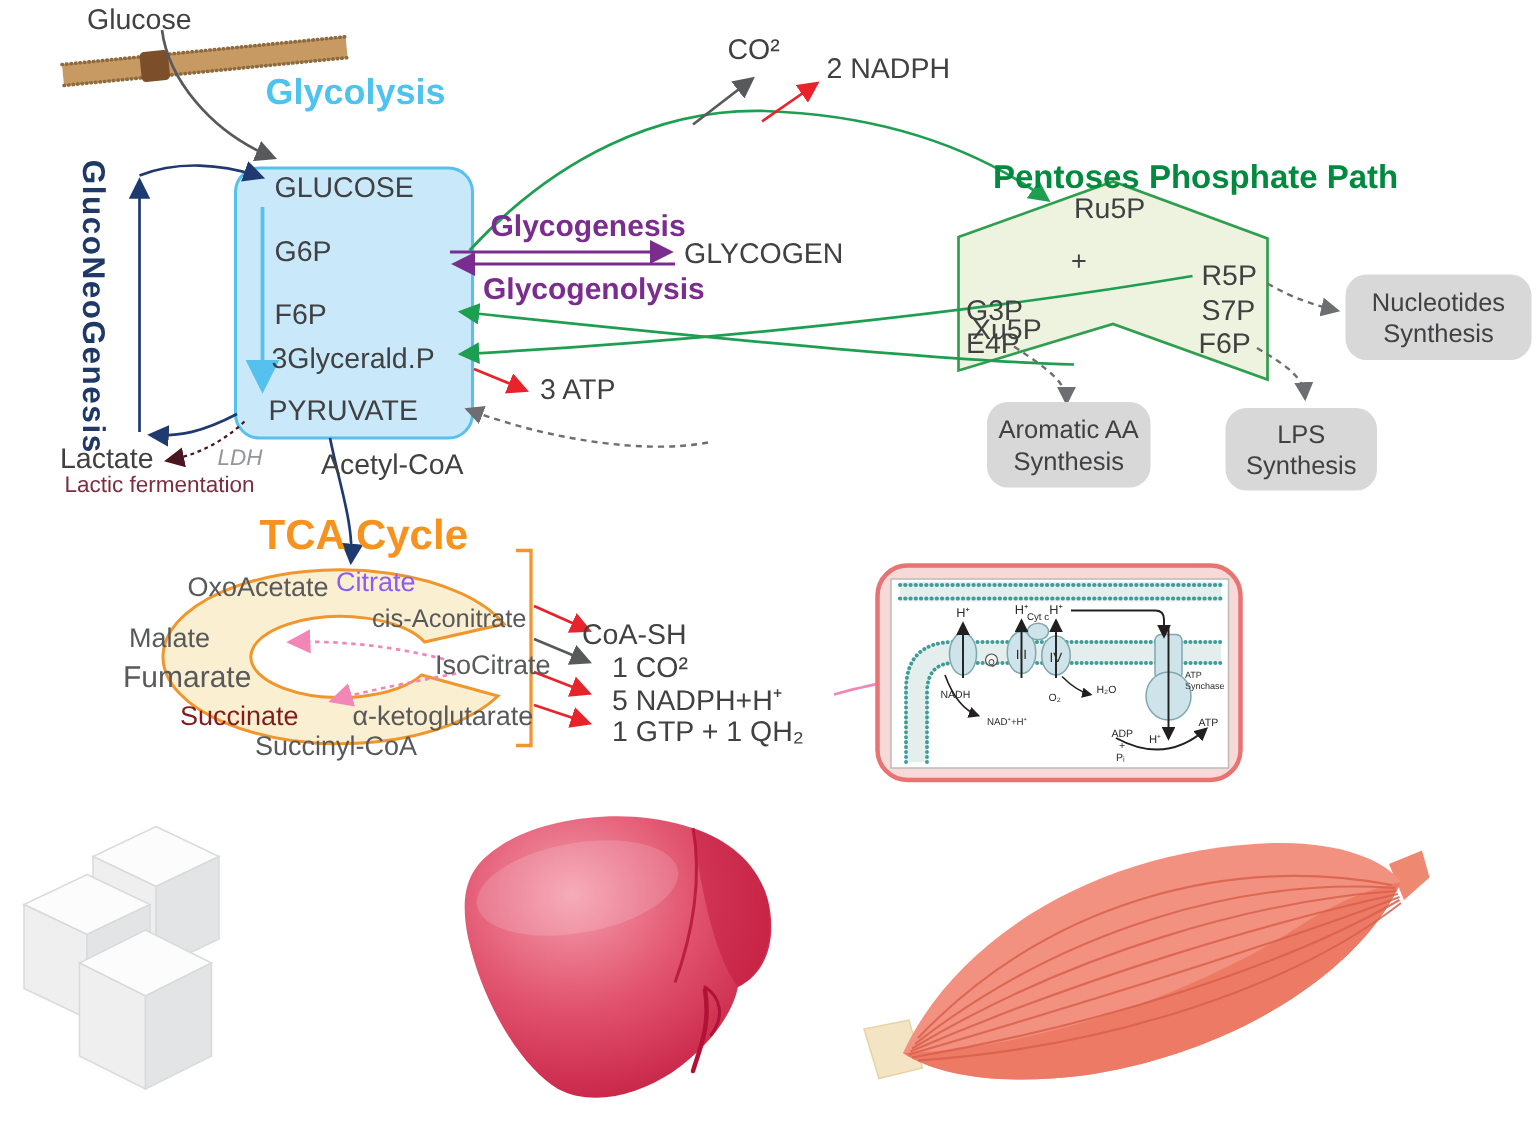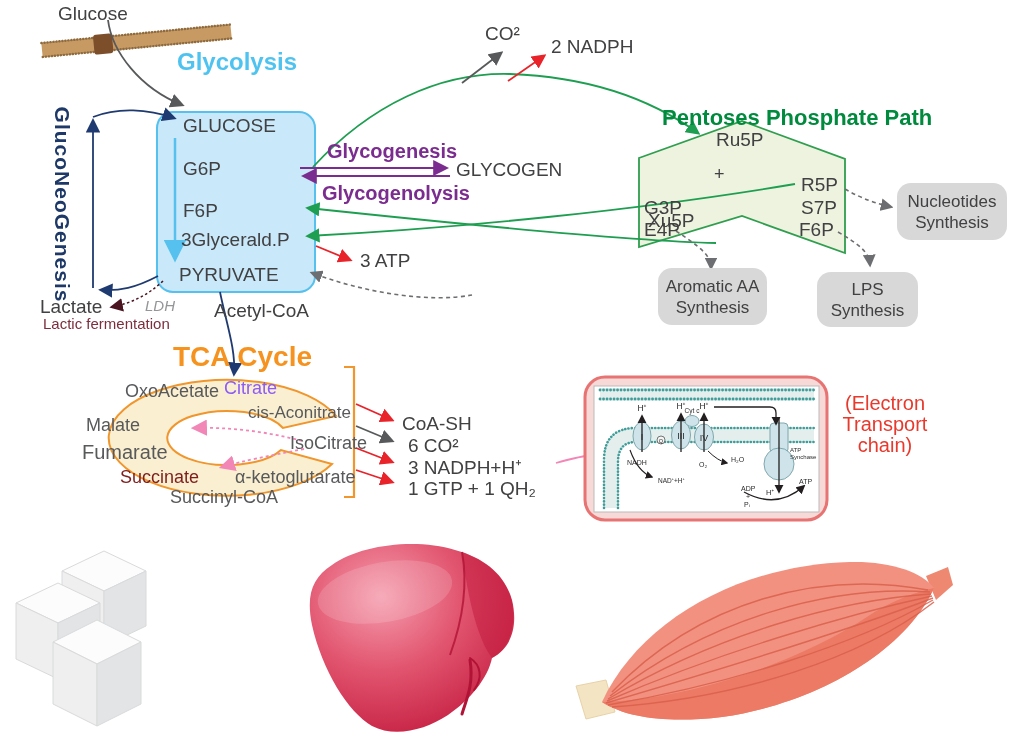--- a/index.html
+++ b/index.html
@@ -242,21 +242,21 @@
 <span class="t b" style="left:662px;top:85px;font-size:22px;color:#008A3E;margin-top:22px;">Pentoses Phosphate Path</span>
 <span class="t" style="left:716px;top:130px;">Ru5P</span>
 <span class="t" style="left:714px;top:165px;font-size:18px;">+</span>
 <span class="t" style="left:648px;top:175px;margin-top:36px;">Xu5P</span>
 <span class="t" style="left:644px;top:198px;">G3P</span>
 <span class="t" style="left:644px;top:220px;">E4P</span>
 <span class="t" style="left:801px;top:175px;">R5P</span>
 <span class="t" style="left:801px;top:198px;">S7P</span>
 <span class="t" style="left:799px;top:220px;">F6P</span>
 
-<div class="gbox" style="left:897px;top:183px;width:110px;height:57px;">
+<div class="gbox" style="left:897px;top:183px;width:124px;height:57px;">
   <span>Nucleotides</span>
   <span>Synthesis</span>
 </div>
 <div class="gbox" style="left:658px;top:268px;width:109px;height:57px;">
   <span>Aromatic AA</span>
   <span>Synthesis</span>
 </div>
 <div class="gbox" style="left:817px;top:272px;width:101px;height:55px;text-align:center;">
   <span>LPS</span>
   <span>Synthesis</span>
@@ -266,24 +266,19 @@
 <span class="t" style="left:125px;top:382px;font-size:18px;color:#58595B;">OxoAcetate</span>
 <span class="t" style="left:224px;top:379px;font-size:18px;color:#8b5cf6;">Citrate</span>
 <span class="t" style="left:248px;top:404px;font-size:17px;color:#58595B;">cis-Aconitrate</span>
 <span class="t" style="left:86px;top:416px;font-size:18px;color:#58595B;">Malate</span>
 <span class="t" style="left:290px;top:434px;font-size:18px;color:#58595B;">IsoCitrate</span>
 <span class="t" style="left:82px;top:442px;font-size:20px;color:#58595B;">Fumarate</span>
 <span class="t" style="left:120px;top:468px;font-size:18px;color:#7f1d1d;">Succinate</span>
 <span class="t" style="left:235px;top:468px;font-size:18px;color:#58595B;">α-ketoglutarate</span>
 <span class="t" style="left:170px;top:488px;font-size:18px;color:#58595B;">Succinyl-CoA</span>
 
-<span class="t" style="left:402px;top:414px;">CoA-SH</span>
-<span class="t" style="left:408px;top:436px;">6 CO²</span>
-<span class="t" style="left:408px;top:458px;">3 NADPH+H⁺</span>
+<span class="t" style="left:388px;top:414px;">CoA-SH</span>
+<span class="t" style="left:408px;top:436px;">1 CO²</span>
+<span class="t" style="left:408px;top:458px;">5 NADPH+H⁺</span>
 <span class="t" style="left:408px;top:479px;">1 GTP + 1 QH₂</span>
 
-<div class="etcblock">
-  <span>(Electron</span>
-  <span>Transport</span>
-  <span>chain)</span>
-</div>
 
 </div>
 
 </body></html>

